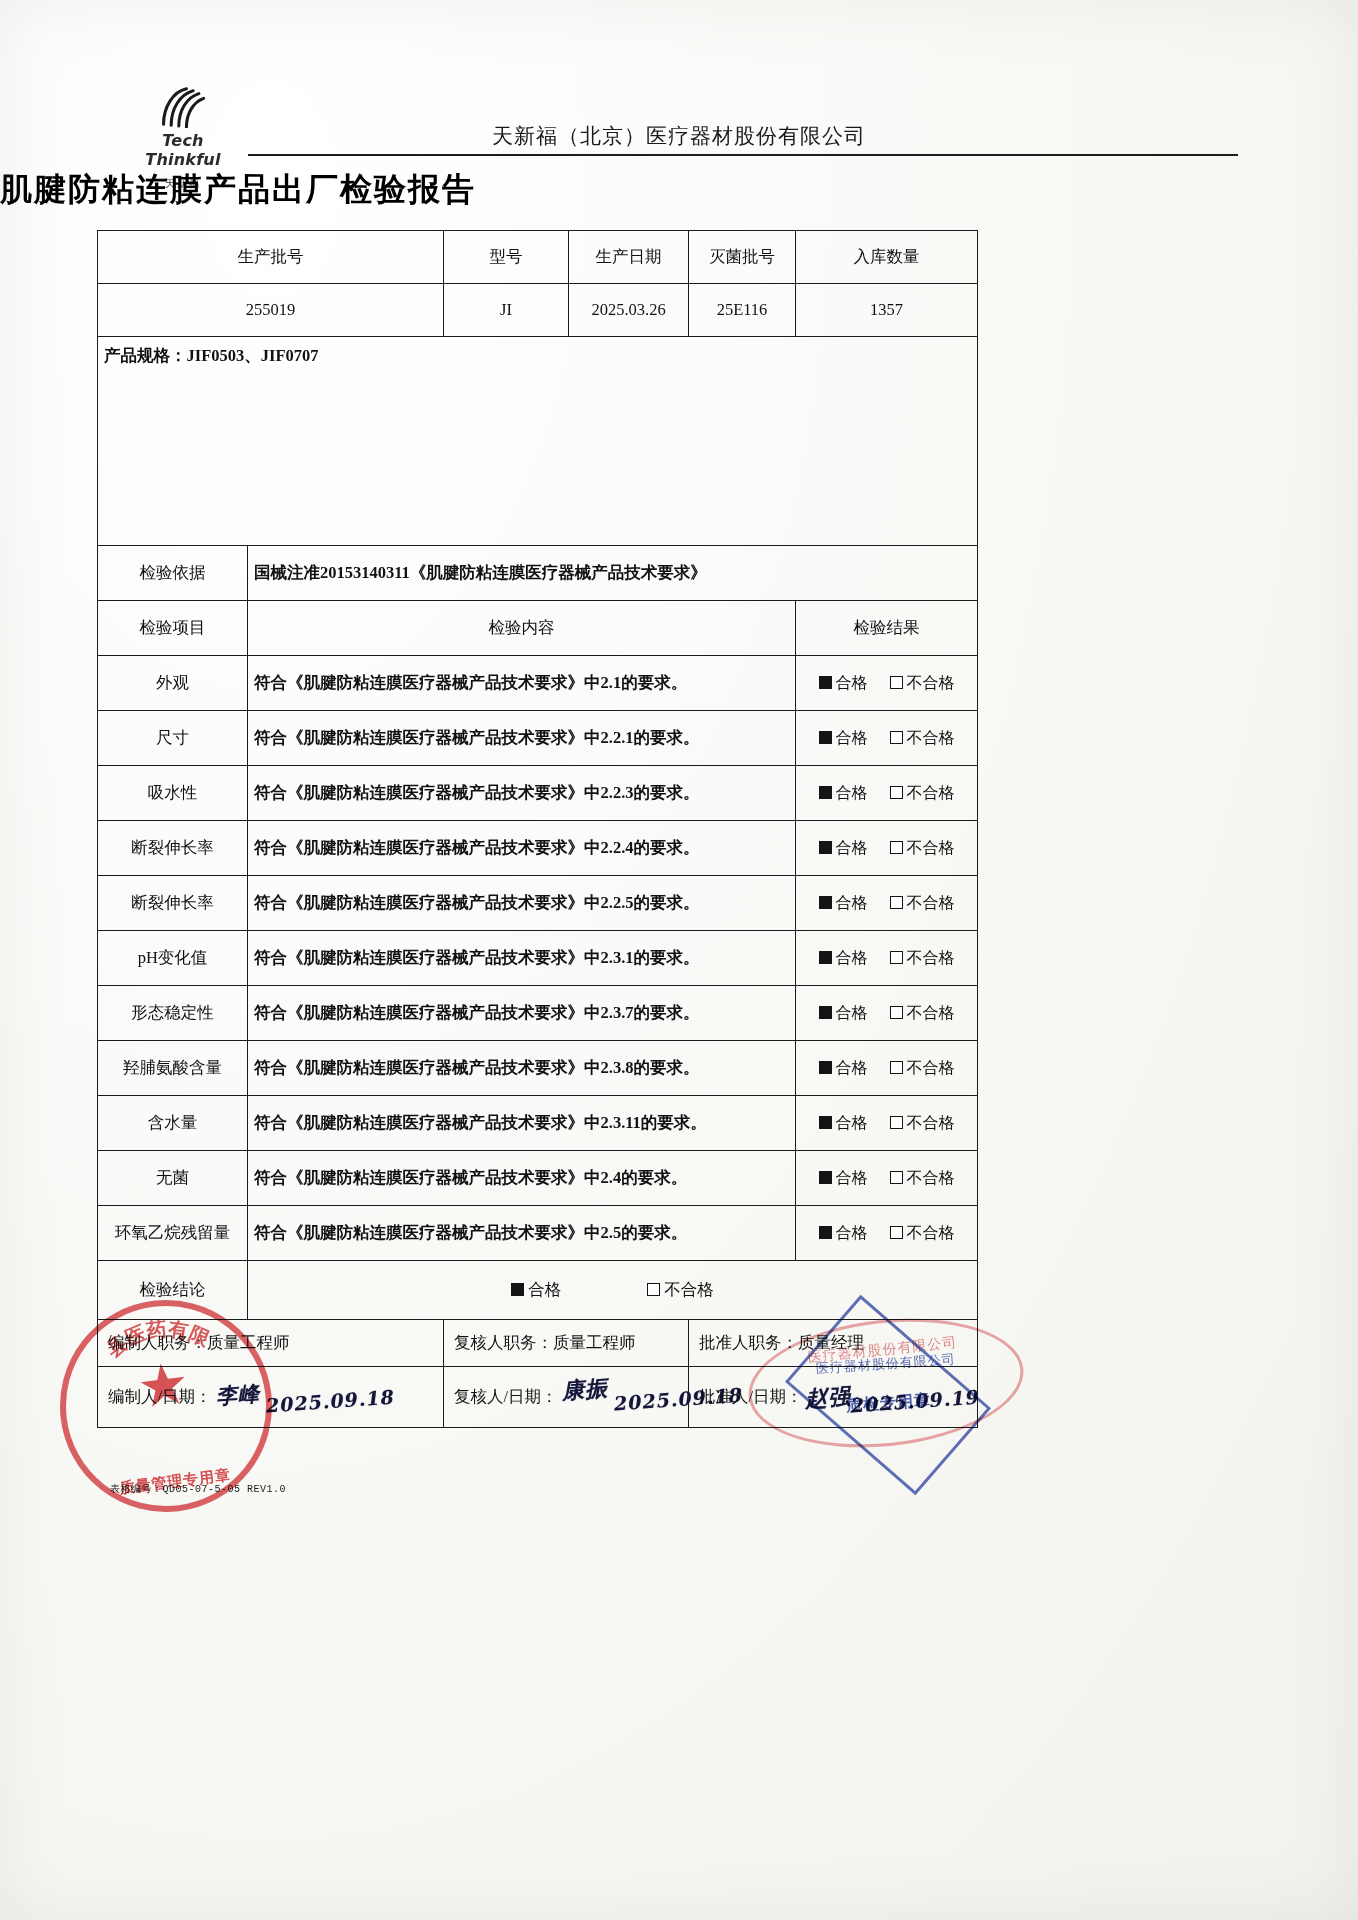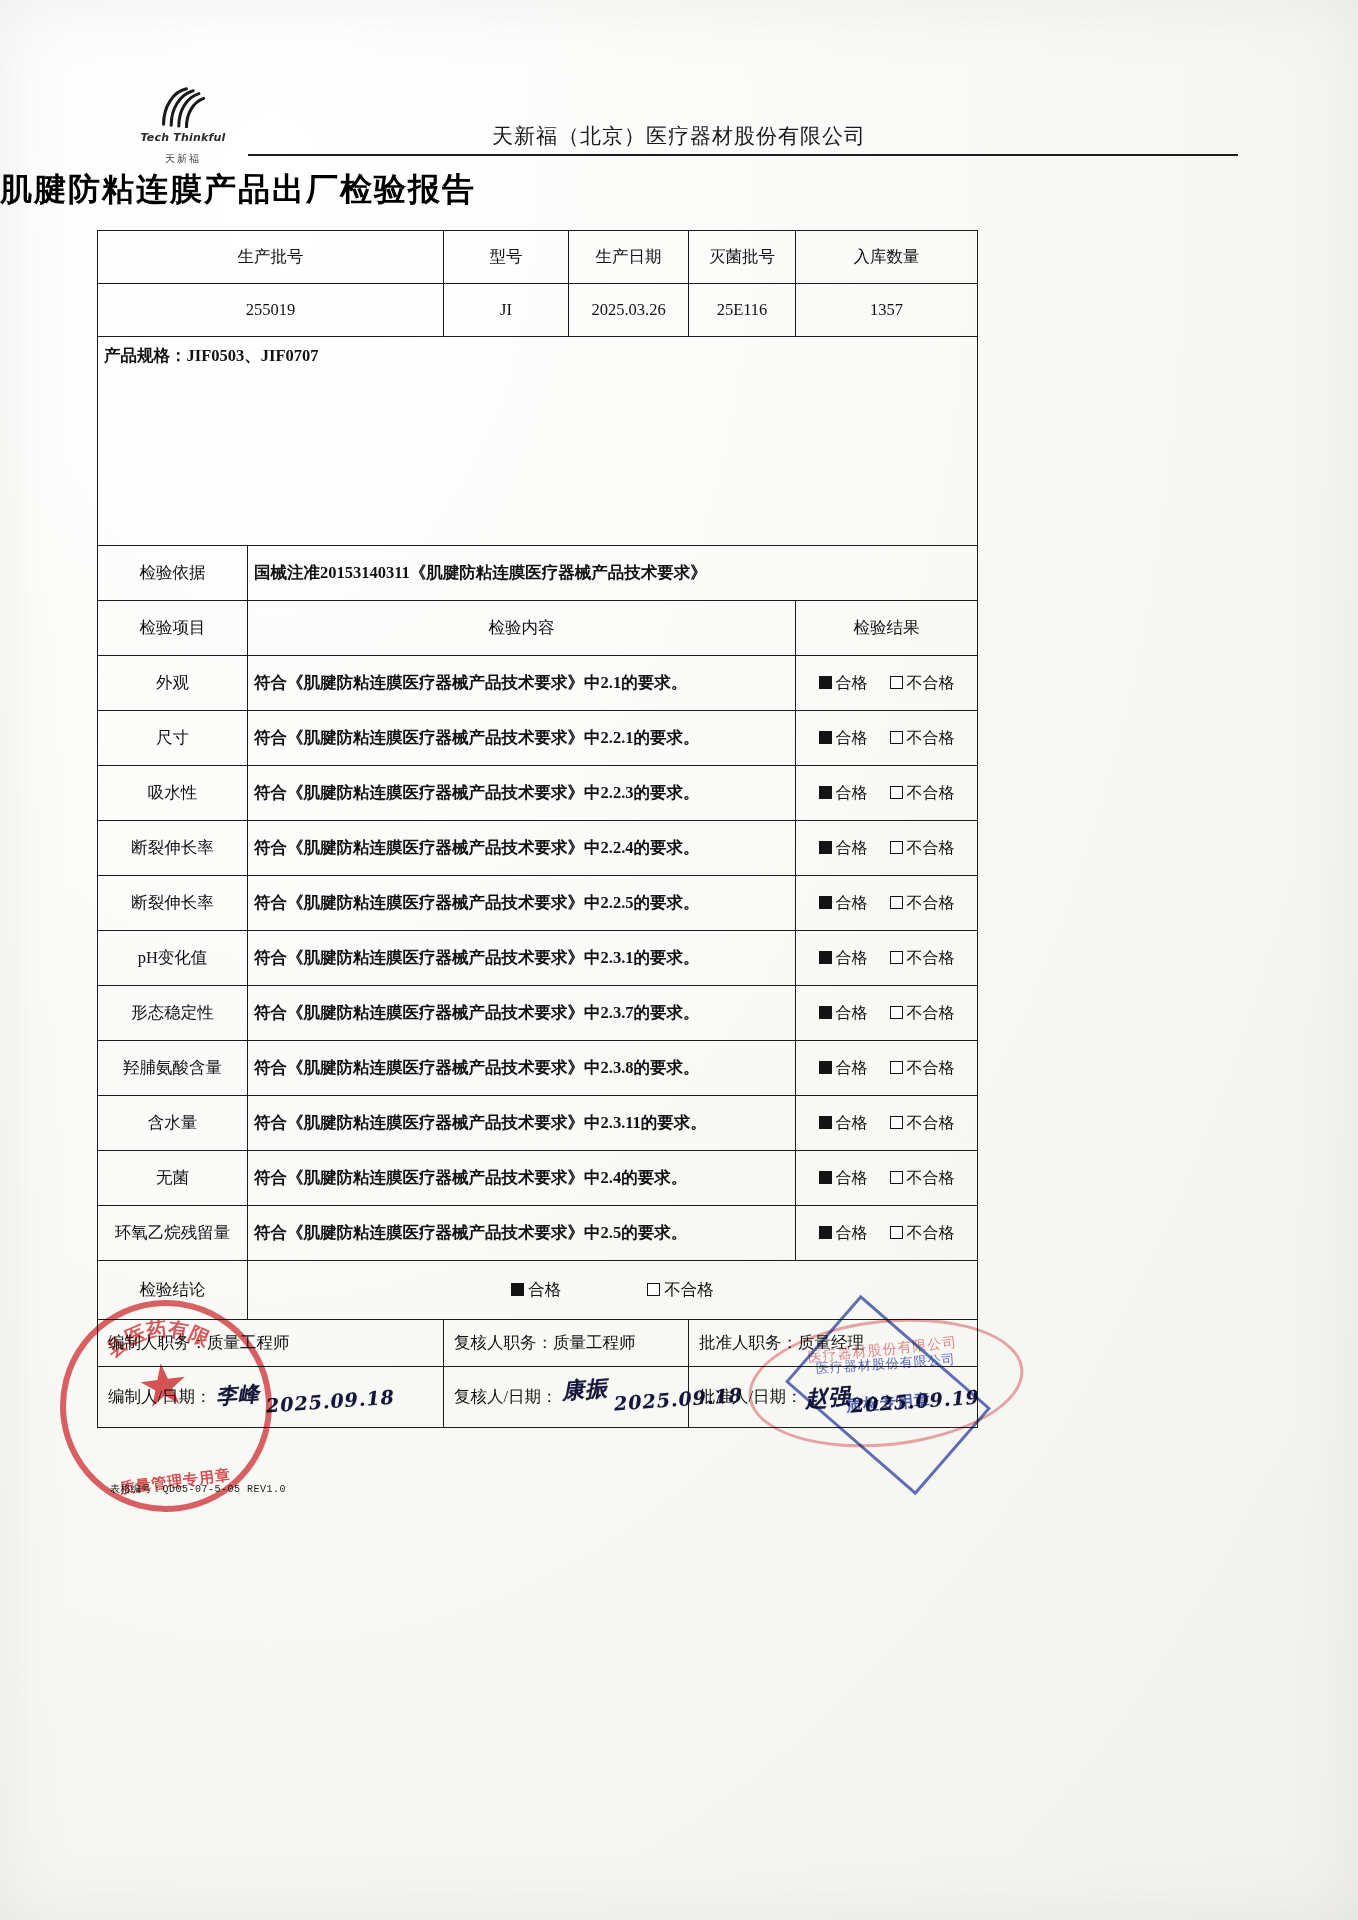--- a/index.html
+++ b/index.html
@@ -26,21 +26,21 @@
   
   .header{
     position:absolute;left:0;right:0;top:80px;height:80px;
   }
   .logo-wrap{
     position:absolute;left:128px;top:6px;width:110px;text-align:center;
   }
   .logo-mark{height:42px;display:block;margin:0 auto;}
   .logo-en{
     font-family:"DejaVu Sans",sans-serif;
-    font-size:11px;letter-spacing:.2px;color:#2b2b2b;margin-top:3px;
+    font-size:16px;letter-spacing:.2px;color:#2b2b2b;margin-top:3px;
     font-style:italic;font-weight:bold;
   }
   .logo-cn{font-size:10px;color:#3a3a3a;margin-top:8px;letter-spacing:2px;}
 
   .company{
     position:absolute;left:0;right:0;top:42px;text-align:center;
     font-size:21px;letter-spacing:1px;color:#1a1a1a;
     font-family:"Liberation Serif",serif;
   }
   .rule{

